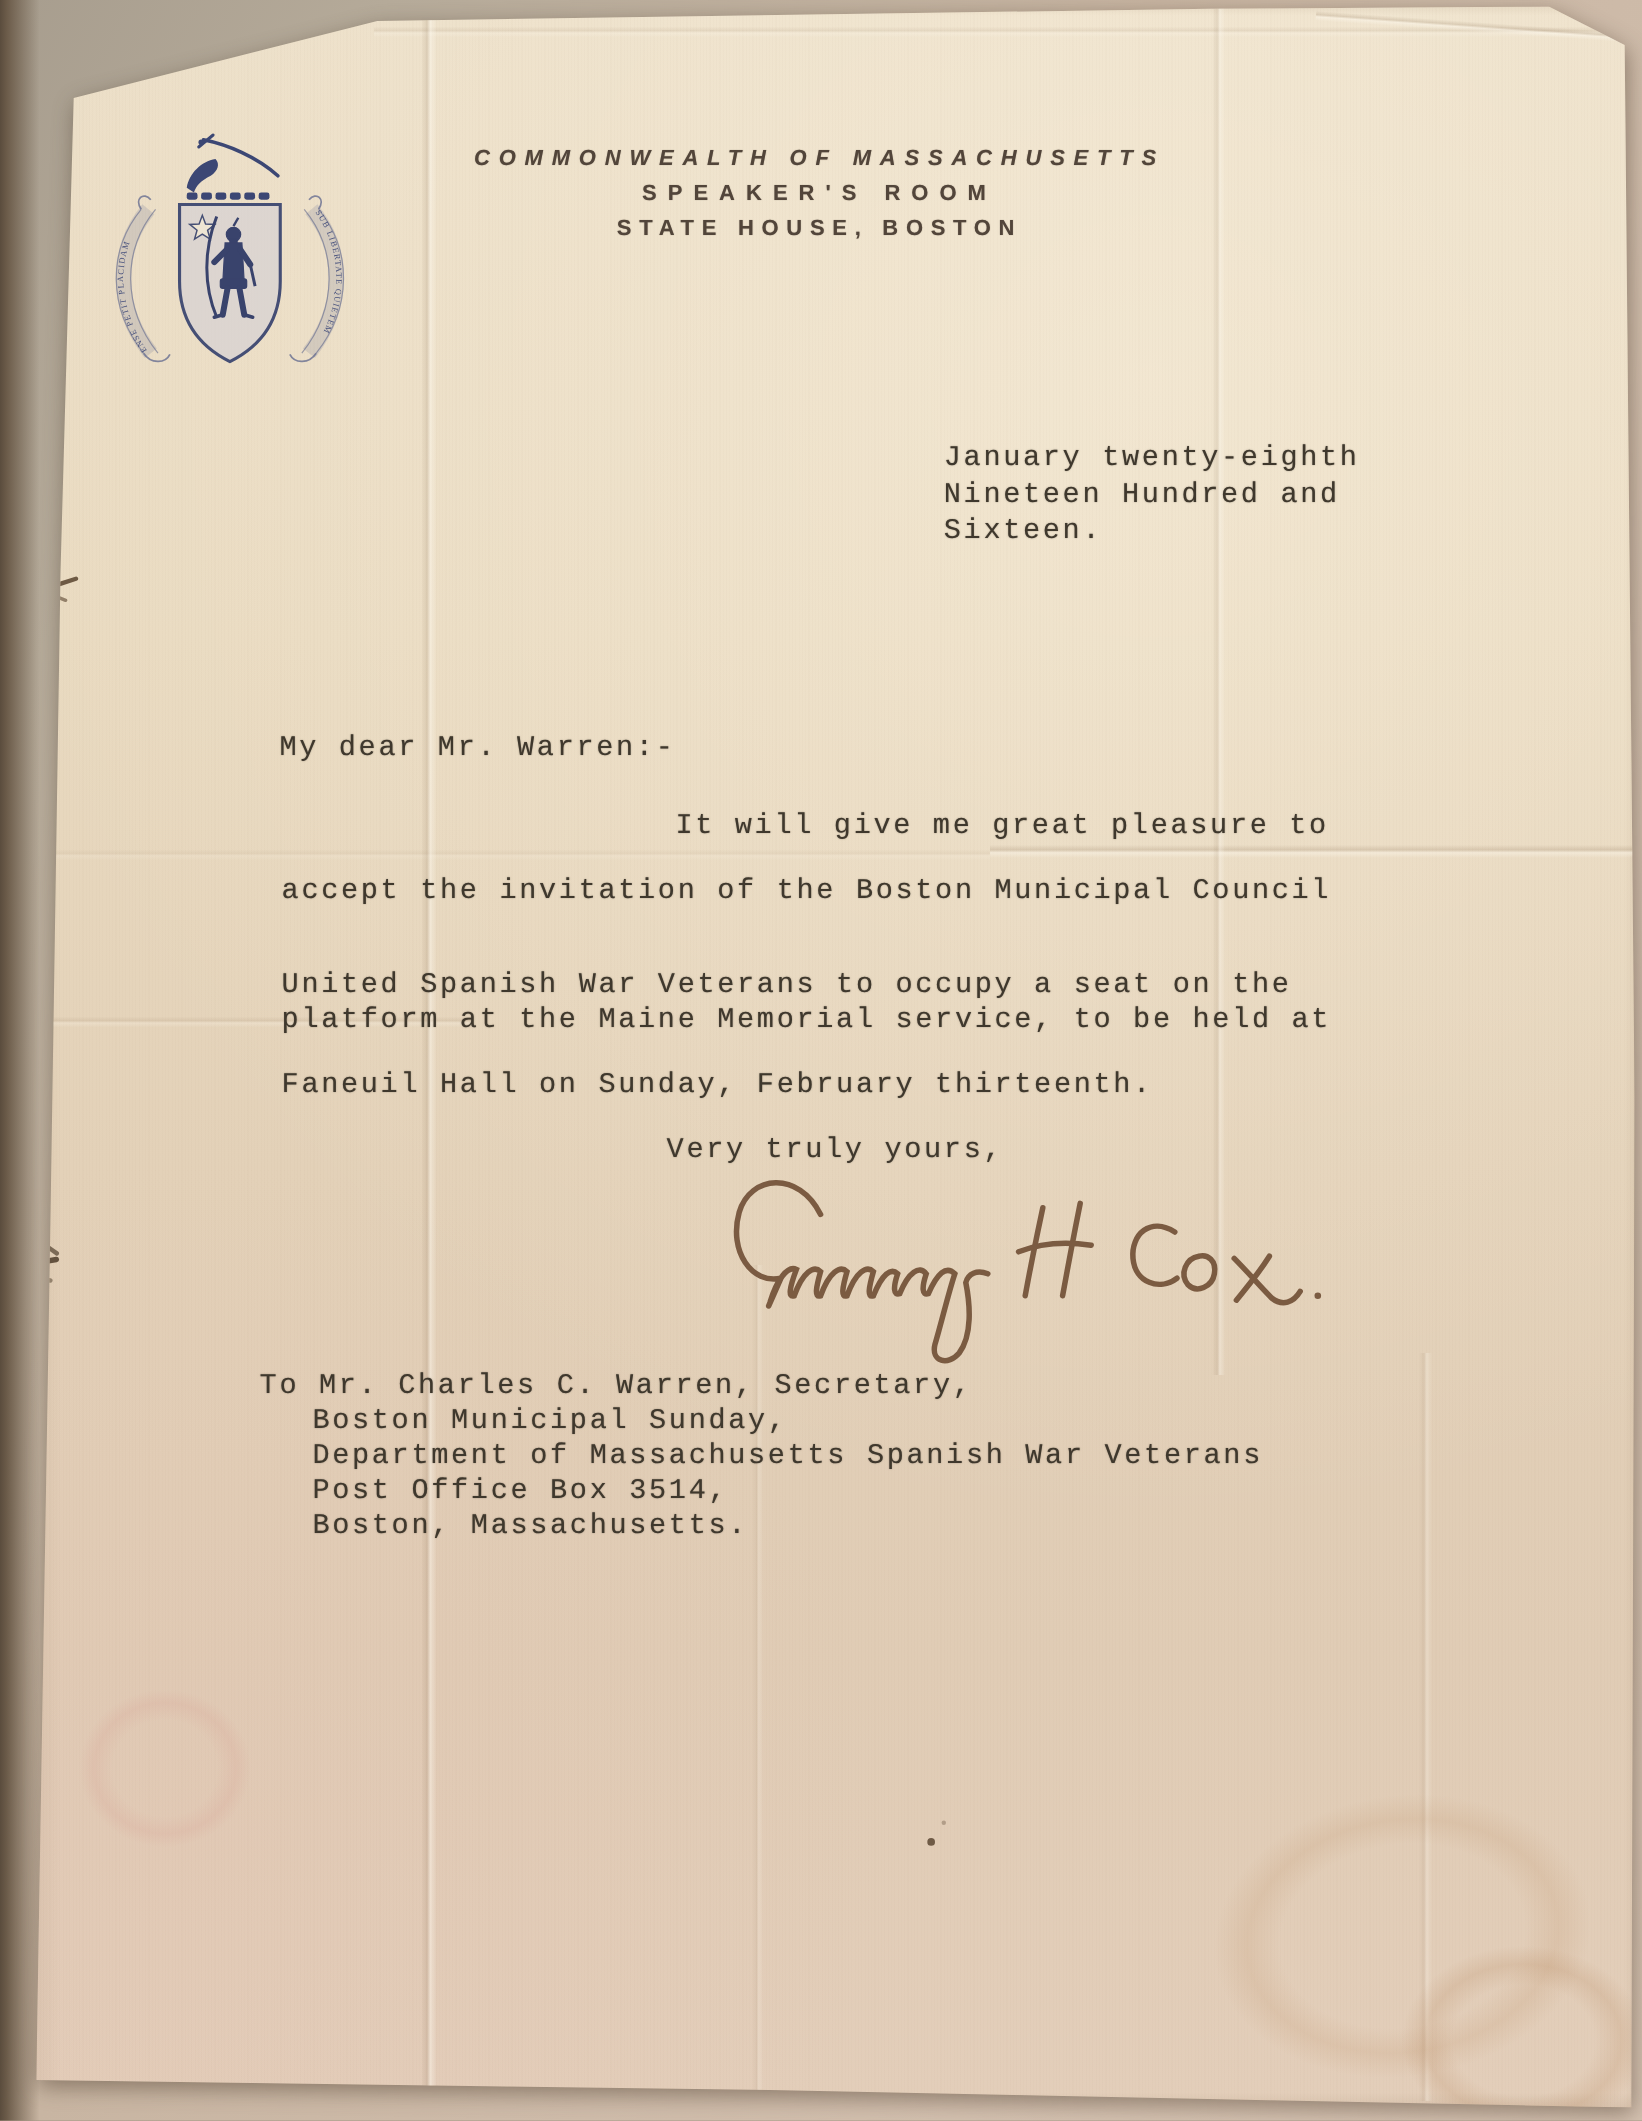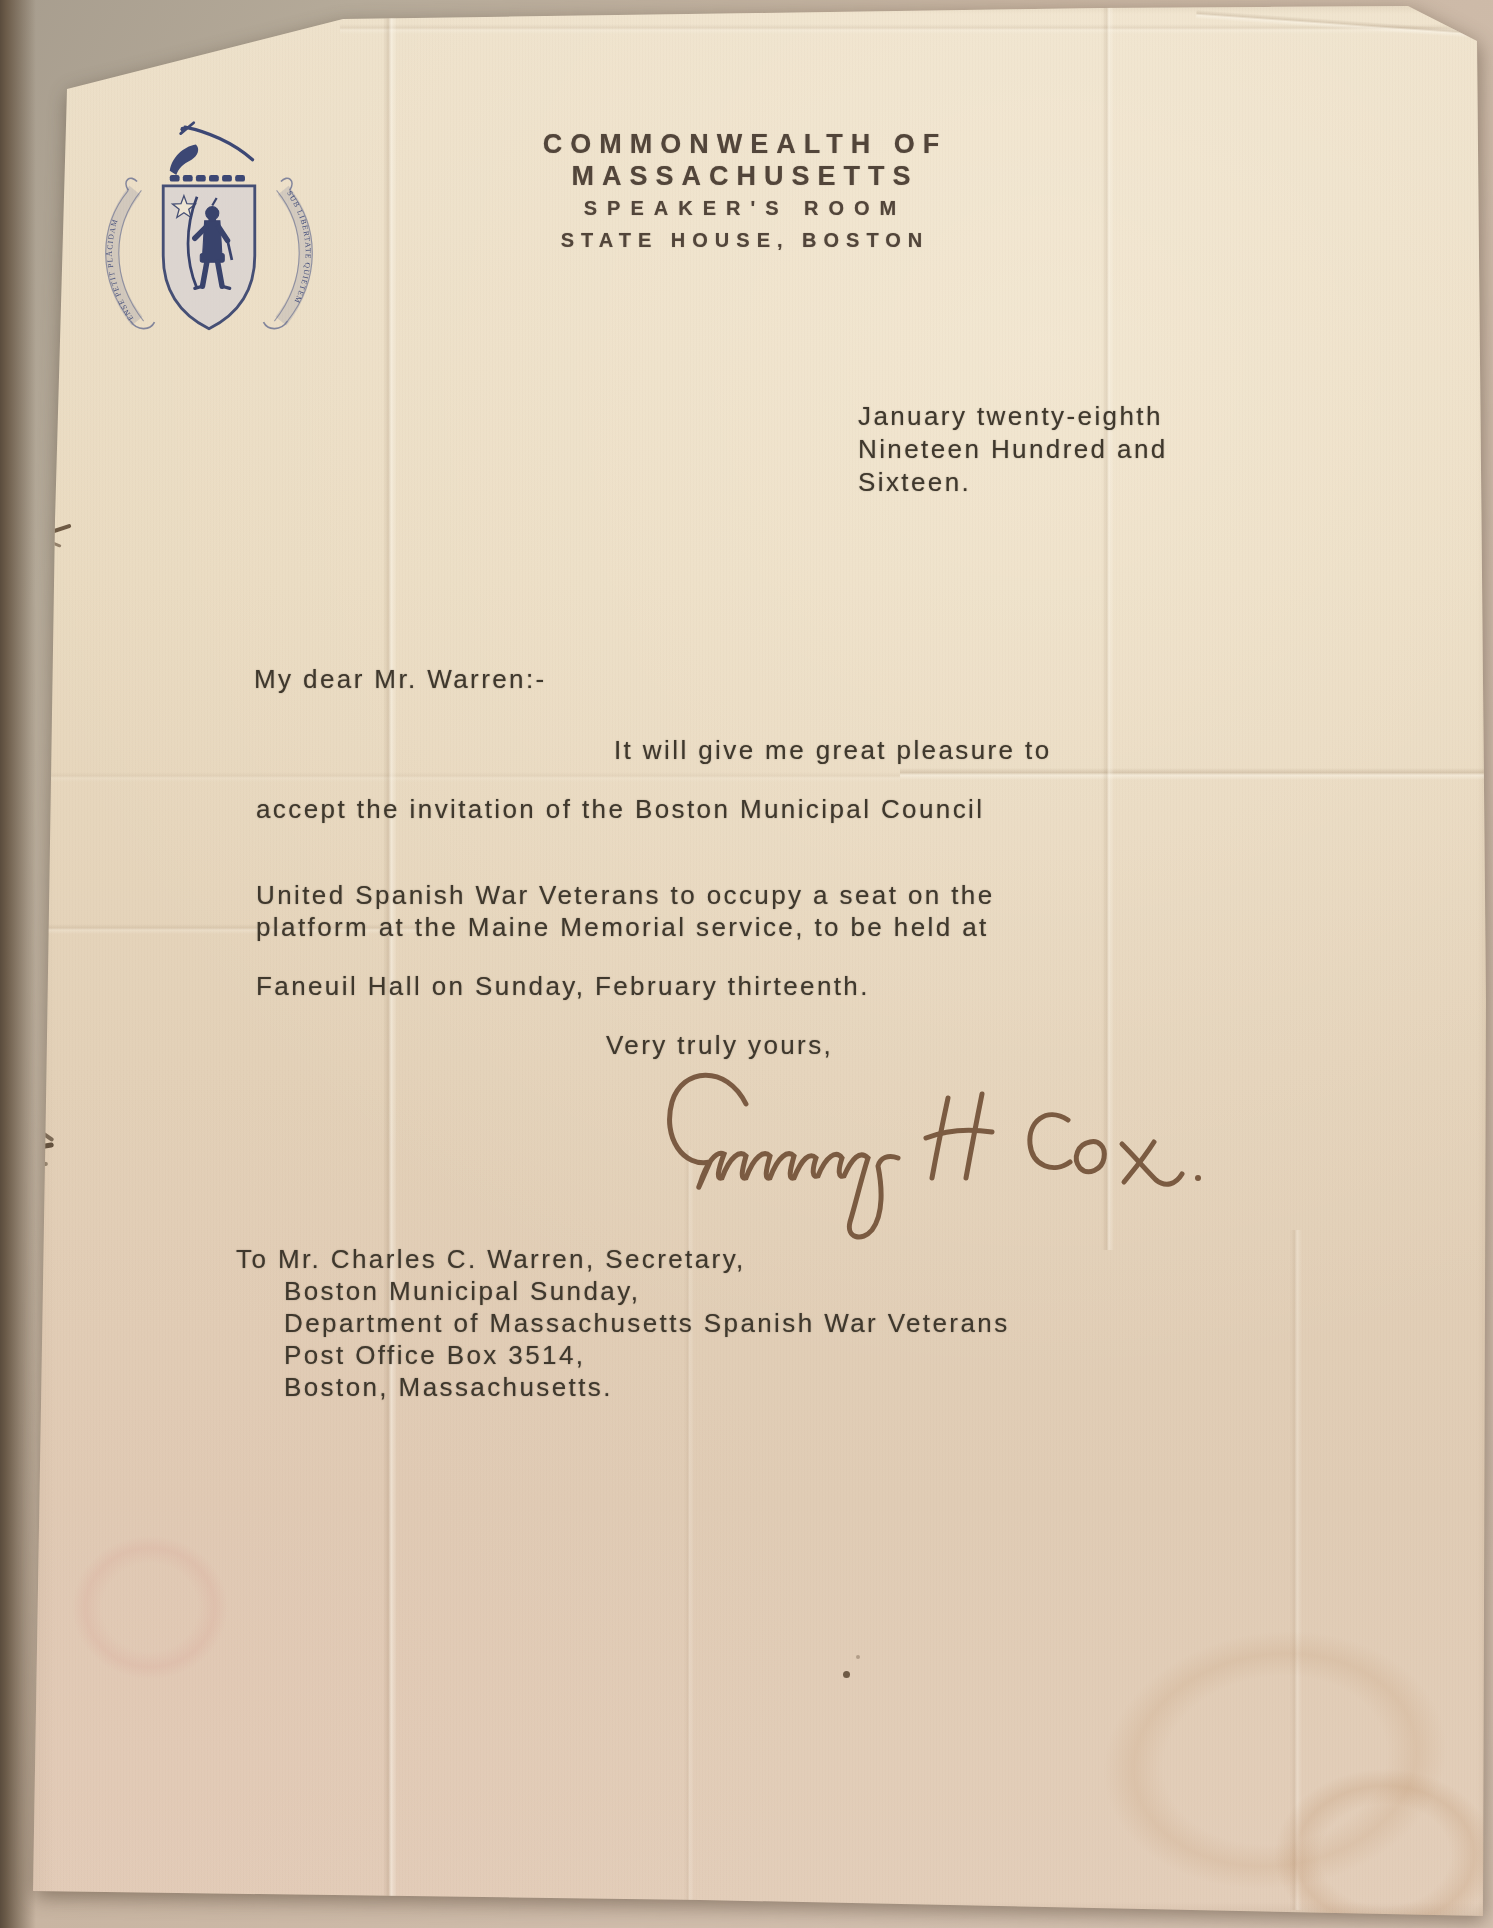--- a/index.html
+++ b/index.html
@@ -27,28 +27,28 @@
       linear-gradient(0deg,rgba(120,90,60,.20),rgba(120,90,60,0) 26px),
       linear-gradient(180deg,rgba(150,125,95,.18),rgba(150,125,95,0) 14px);}
   .dogear-shadow{position:absolute;left:48px;top:42px;width:340px;height:58px;
     transform:rotate(-14deg);transform-origin:left top;
     background:linear-gradient(180deg,rgba(100,80,60,.20),rgba(100,80,60,0) 75%);}
   .crease-v{position:absolute;background:linear-gradient(90deg,rgba(0,0,0,0),rgba(125,98,70,.16) 38%,rgba(255,251,242,.45) 58%,rgba(0,0,0,0));}
   .crease-h{position:absolute;background:linear-gradient(180deg,rgba(0,0,0,0),rgba(125,98,70,.18) 38%,rgba(255,251,242,.40) 60%,rgba(0,0,0,0));}
   .stain{position:absolute;}
   .tearline{position:absolute;border-radius:3px;}
   .tw{
-    position:absolute;font-family:Liberation Sans, sans-serif;
+    position:absolute;font-family:Liberation Mono, monospace;
     font-size:26px;line-height:30px;letter-spacing:2.4px;color:#3f382d;white-space:pre;
     text-shadow:0 0 1.3px rgba(63,56,45,.55);
   }
   .lh{position:absolute;left:370px;top:128px;width:750px;text-align:center;color:#52453a;font-weight:600;
       text-shadow:0 0 1px rgba(82,69,58,.5);}
   .lh div{line-height:32px;}
-  .lh-1{font-size:27px;letter-spacing:8px;}
+  .lh-1{font-size:20px;letter-spacing:8px;font-style:italic;}
   .lh-2{font-size:20px;letter-spacing:10px;}
   .lh-3{font-size:20px;letter-spacing:7px;}
   .seal{position:absolute;left:100px;top:114px;width:218px;opacity:.93;}
   .sig{position:absolute;left:598px;top:1046px;width:625px;}
   .sr{position:absolute;left:620px;top:1120px;opacity:0;pointer-events:none;font-size:10px;}
   .dot{position:absolute;border-radius:50%;background:#5b4733;}
 </style>
 </head>
 <body>
 

